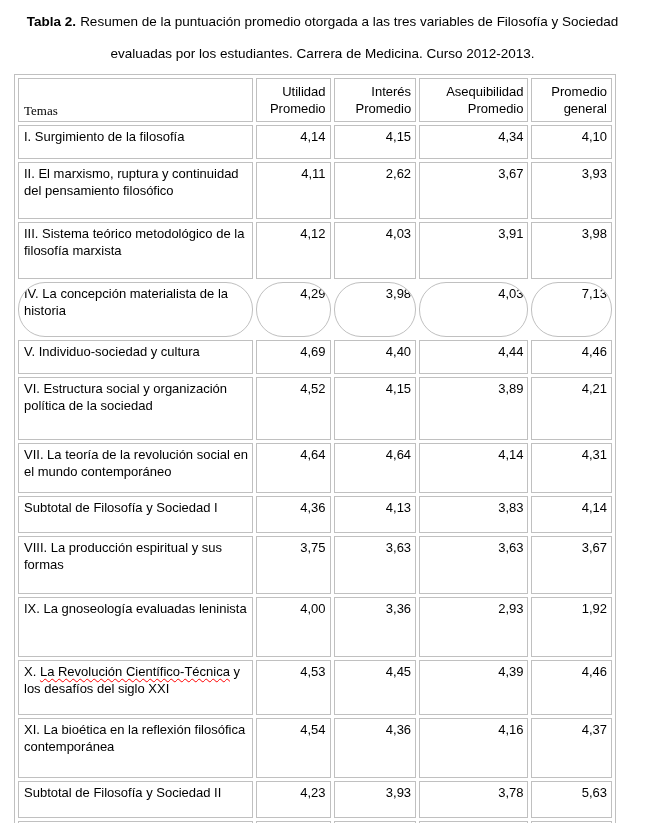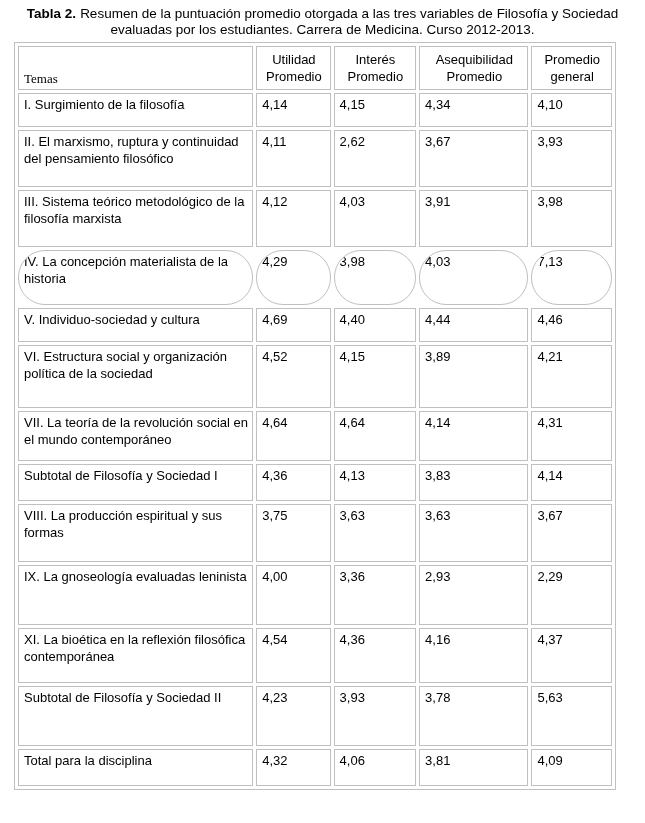--- a/index.html
+++ b/index.html
@@ -19,21 +19,21 @@
     height: 823px;
     overflow: hidden;
     background: #ffffff;
   }
   .caption {
     margin: 0 auto;
     padding-top: 6px;
     max-width: 612px;
     text-align: center;
     font-size: 13.5px;
-    line-height: 16px;
+    line-height: 32px;
   }
   .caption b { margin-right: 0.3em; }
   table.grid {
     table-layout: fixed;
     width: 600px;
     margin: 4px 0 0 14px;
     border-collapse: separate;
     border-spacing: 3px;
     border: 1px solid var(--border-color);
     background: #ffffff;
@@ -41,31 +41,31 @@
   }
   table.grid th, table.grid td {
     border: 1px solid var(--border-color);
     vertical-align: top;
     padding: 2px 4px 2px 5px;
     line-height: 17px;
     overflow: hidden;
   }
   table.grid th {
     font-weight: normal;
-    text-align: center;
+    text-align: right;
     vertical-align: middle;
     height: 38px;
   }
   table.grid th.tema-h {
     text-align: left;
     vertical-align: bottom;
     font-family: Liberation Serif, serif;
   }
   td.val {
-    text-align: left;
+    text-align: right;
   }
   
   tbody tr:nth-child(1)  td { height: 28px; }
   tbody tr:nth-child(2)  td { height: 51px; }
   tbody tr:nth-child(3)  td { height: 51px; }
   tbody tr:nth-child(4)  td { height: 49px; border-radius: 27px; }
   tbody tr:nth-child(5)  td { height: 28px; }
   tbody tr:nth-child(6)  td { height: 57px; }
   tbody tr:nth-child(7)  td { height: 44px; }
   tbody tr:nth-child(8)  td { height: 31px; }
@@ -169,21 +169,28 @@
           <td class="val">3,75</td>
           <td class="val">3,63</td>
           <td class="val">3,63</td>
           <td class="val">3,67</td>
         </tr>
         <tr>
           <td>IX. La gnoseología evaluadas leninista</td>
           <td class="val">4,00</td>
           <td class="val">3,36</td>
           <td class="val">2,93</td>
-          <td class="val">2,29</td>
+          <td class="val">1,92</td>
+        </tr>
+        <tr>
+          <td>X. <span class="sq">La Revolución Científico-Técnica</span> y los desafíos del siglo XXI</td>
+          <td class="val">4,53</td>
+          <td class="val">4,45</td>
+          <td class="val">4,39</td>
+          <td class="val">4,46</td>
         </tr>
         <tr>
           <td>XI. La bioética en la reflexión filosófica contemporánea</td>
           <td class="val">4,54</td>
           <td class="val">4,36</td>
           <td class="val">4,16</td>
           <td class="val">4,37</td>
         </tr>
         <tr>
           <td>Subtotal de Filosofía y Sociedad II</td>

